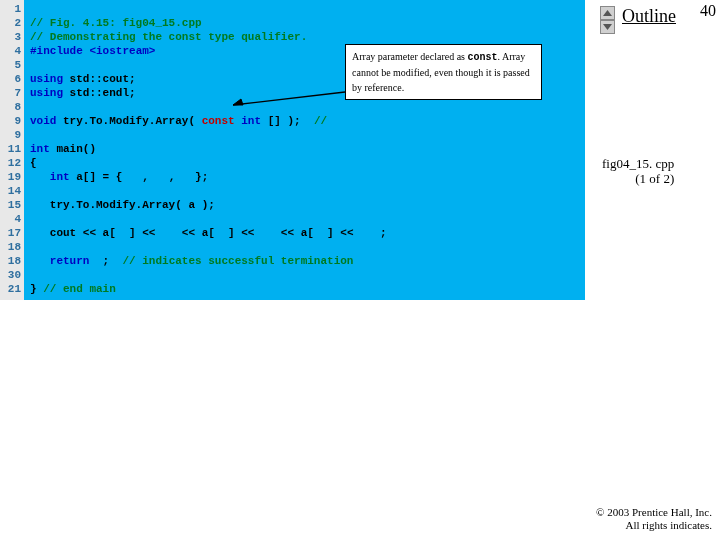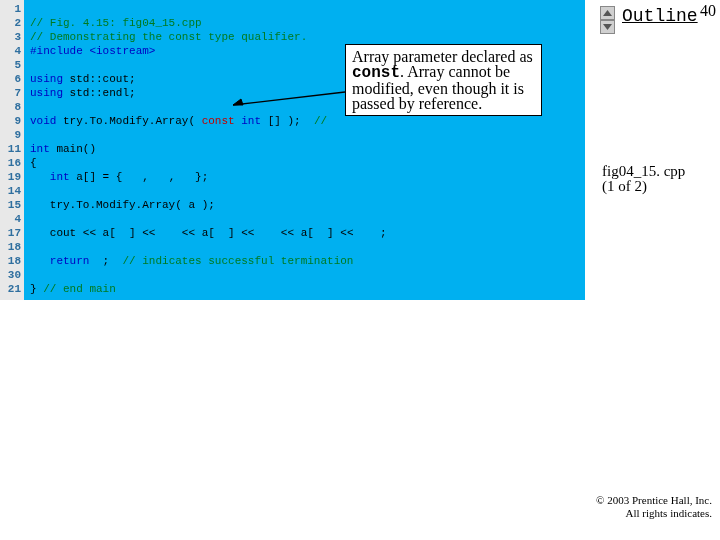--- a/index.html
+++ b/index.html
@@ -40,76 +40,77 @@
     padding-top: 2px;
     text-align: right;
     box-sizing: border-box;
     padding-right: 3px;
   }
   .code-lines {
     position: absolute;
     left: 30px;
     top: 2px;
     font-family: "Courier New", monospace;
-    font-weight: normal;
+    font-weight: bold;
     font-size: 11px;
     line-height: 14px;
     white-space: pre;
   }
   .c-green { color: #007a20; }
   .c-blue  { color: #0000c0; }
   .c-black { color: #000000; }
   .c-red   { color: #c00000; }
   .callout {
     position: absolute;
     background: #ffffff;
     border: 1px solid #000000;
     font-family: "Times New Roman", serif;
-    font-size: 16px;
+    font-size: 10px;
     line-height: 15px;
     padding: 4px 6px;
     width: 183px;
   }
   .callout .kw { font-family: "Courier New", monospace; font-weight: bold; }
   .arrow {
     position: absolute;
     stroke: #000000;
     fill: #000000;
   }
   .nav { position: absolute; left: 600px; top: 6px; }
   .nav-btn { width: 13px; height: 12px; background: #d0d0d0; border: 1px solid #888; cursor: pointer; position: relative; }
   .nav-btn + .nav-btn { margin-top: 0; }
   .nav-btn svg { position: absolute; left: 0; top: 0; }
   .outline {
     position: absolute;
     left: 622px;
     top: 6px;
     font-size: 18px;
-    font-family: Liberation Mono, monospace;
+    font-family: Liberation Serif, serif;
     text-decoration: underline;
     color: #000;
     cursor: pointer;
   }
   .pagenum {
     position: absolute;
     right: 4px;
     top: 2px;
     font-size: 16px;
   }
   .figref {
     position: absolute;
     left: 602px;
-    top: 164px;
-    font-size: 15px;
+    top: 156px;
+    font-size: 13px;
     line-height: 15px;
+    text-align: right;
   }
   .copyright {
     position: absolute;
     right: 8px;
-    bottom: 20px;
+    bottom: 8px;
     font-size: 11px;
     text-align: right;
     line-height: 13px;
   }
 </style>
 </head>
 <body>
 
 <div class="slide">
 
@@ -119,21 +120,21 @@
         <div>2</div>
         <div>3</div>
         <div>4</div>
         <div>5</div>
         <div>6</div>
         <div>7</div>
         <div>8</div>
         <div>9</div>
         <div>9</div>
         <div>11</div>
-        <div>16</div>
+        <div>12</div>
         <div>19</div>
         <div>14</div>
         <div>15</div>
         <div>4</div>
         <div>17</div>
         <div>18</div>
         <div>18</div>
         <div>30</div>
         <div>21</div>
       </div>

